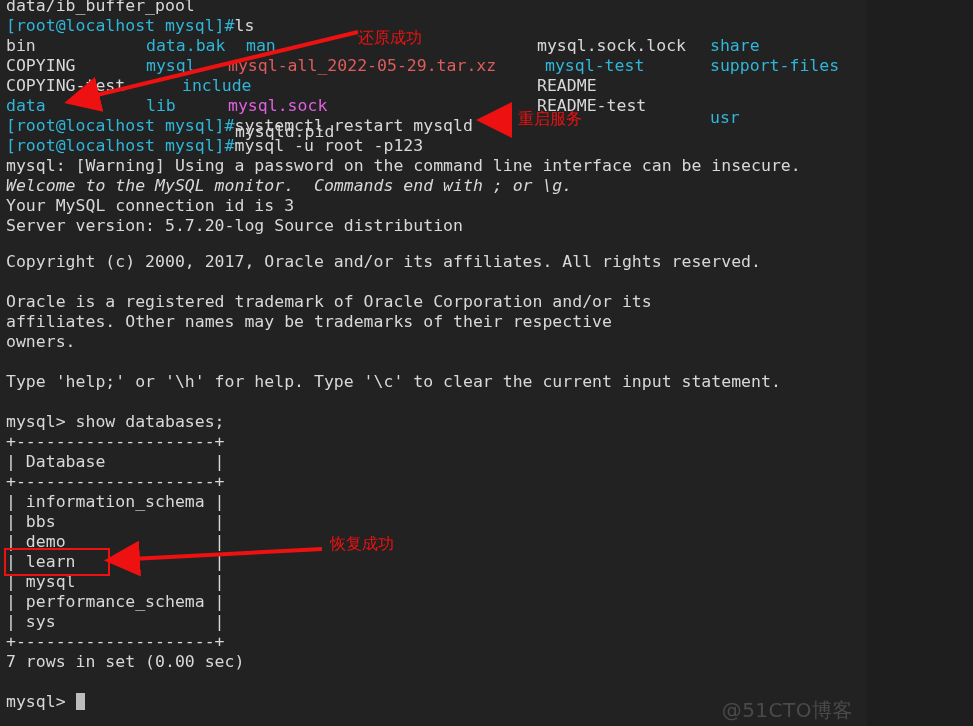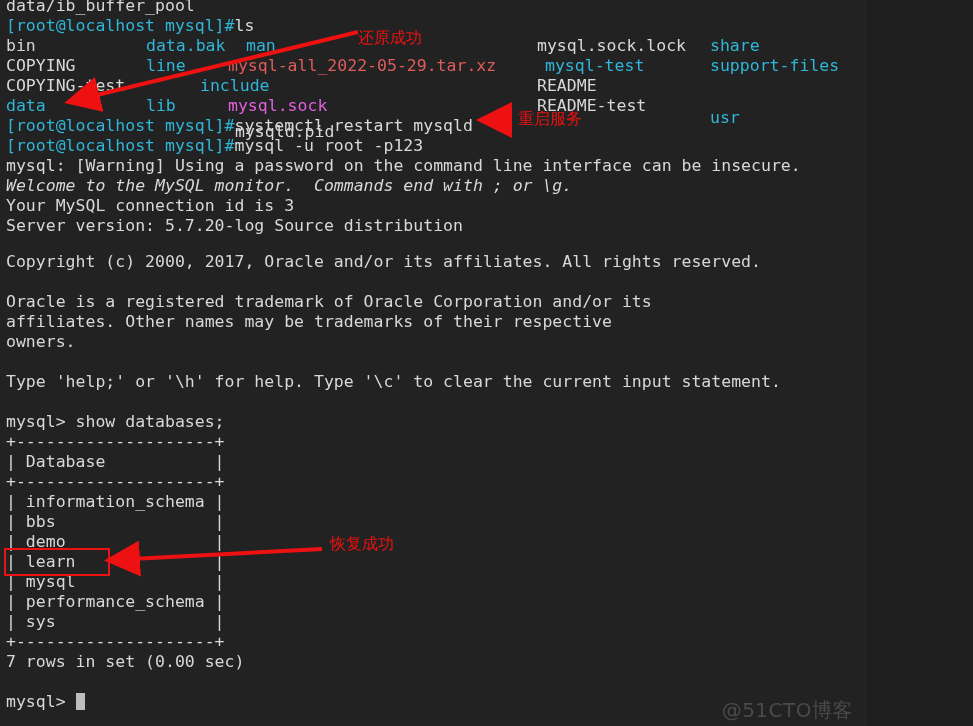--- a/index.html
+++ b/index.html
@@ -100,27 +100,27 @@
     <div class="row" style="top:16px;"><span class="seg c-prompt">[root@localhost mysql]#</span><span class="seg c-white">ls</span></div>
 
     <div class="row" style="top:36px;left:6px;">bin</div>
     <div class="row c-dir" style="top:36px;left:6px;"></div>
     <div class="row" style="top:36px;left:146px;"><span class="c-dir">data.bak</span></div>
     <div class="row" style="top:36px;left:246px;"><span class="c-dir">man</span></div>
     <div class="row" style="top:36px;left:537px;"><span class="c-white">mysql.sock.lock</span></div>
     <div class="row" style="top:36px;left:710px;"><span class="c-dir">share</span></div>
 
     <div class="row" style="top:56px;left:6px;"><span class="c-white">COPYING</span></div>
-    <div class="row" style="top:56px;left:146px;"><span class="c-dir">line</span></div>
+    <div class="row" style="top:56px;left:146px;"><span class="c-dir">mysql</span></div>
     <div class="row" style="top:56px;left:228px;"><span class="c-archive">mysql-all_2022-05-29.tar.xz</span></div>
     <div class="row" style="top:56px;left:537px;padding-left:8px;"><span class="c-dir">mysql-test</span></div>
     <div class="row" style="top:56px;left:710px;"><span class="c-dir">support-files</span></div>
 
     <div class="row" style="top:76px;left:6px;"><span class="c-white">COPYING-test</span></div>
-    <div class="row" style="top:76px;left:156px;margin-left:44px;"><span class="c-dir">include</span></div>
+    <div class="row" style="top:76px;left:138px;margin-left:44px;"><span class="c-dir">include</span></div>
     <div class="row" style="top:76px;left:235px;margin-top:46px;"><span class="c-white">mysqld.pid</span></div>
     <div class="row" style="top:76px;left:537px;"><span class="c-white">README</span></div>
     <div class="row" style="top:76px;left:710px;margin-top:32px;"><span class="c-dir">usr</span></div>
 
     <div class="row" style="top:96px;left:6px;"><span class="c-dir">data</span></div>
     <div class="row" style="top:96px;left:146px;"><span class="c-dir">lib</span></div>
     <div class="row" style="top:96px;left:228px;"><span class="c-sock">mysql.sock</span></div>
     <div class="row" style="top:96px;left:537px;"><span class="c-white">README-test</span></div>
 
     <div class="row" style="top:116px;"><span class="seg c-prompt">[root@localhost mysql]#</span><span class="seg c-white">systemctl restart mysqld</span></div>

